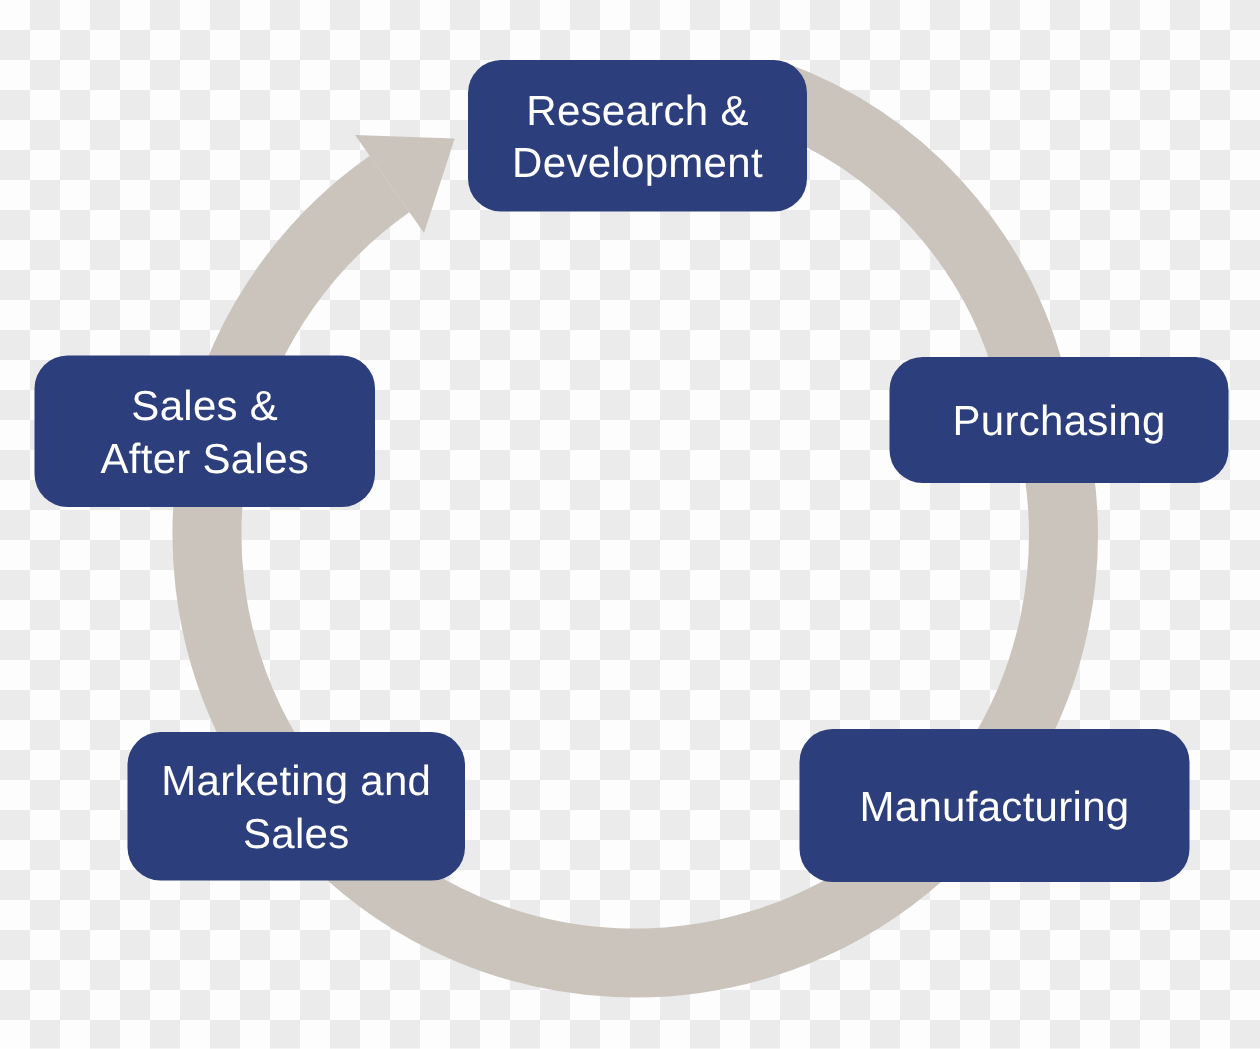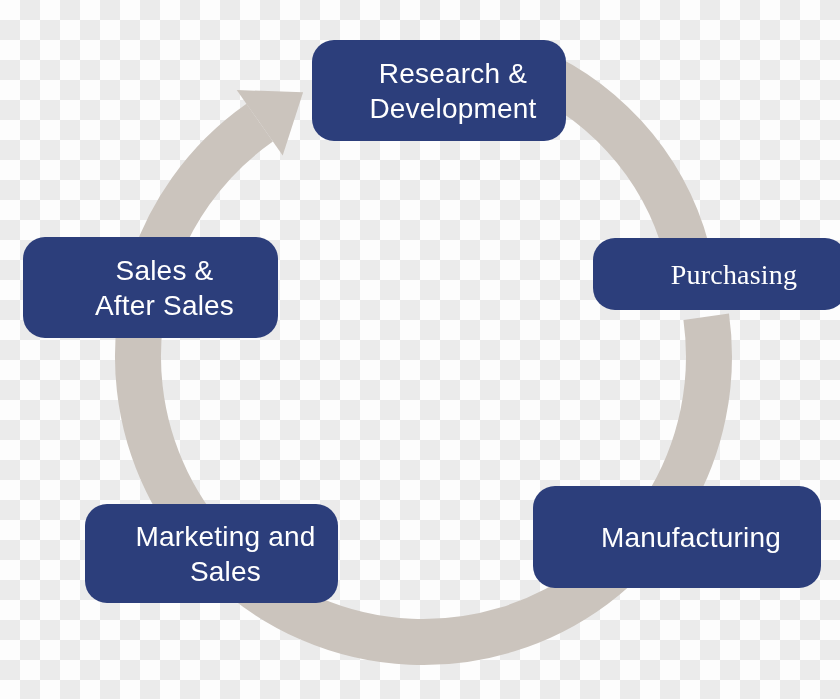--- a/index.html
+++ b/index.html
@@ -26,26 +26,25 @@
     color:var(--node-text);
     border-radius:22px;
     display:flex;
     align-items:center;
     justify-content:center;
     text-align:center;
     font-size:28px;
     line-height:35px;
     white-space:pre-line;
     letter-spacing:0.2px;
-    padding-left:28px;
   }
   .node-rd{left:312px;top:40px;width:226px;height:101px;}
-  .node-purchasing{left:593px;top:238px;width:226px;height:72px;font-family:Liberation Serif, serif;}
+  .node-purchasing{left:593px;top:238px;width:226px;height:84px;}
   .node-manufacturing{left:533px;top:486px;width:260px;height:102px;}
-  .node-marketing{left:85px;top:504px;width:225px;height:99px;}
+  .node-marketing{left:85px;top:488px;width:225px;height:99px;}
   .node-sales{left:23px;top:237px;width:227px;height:101px;}
 </style>
 </head>
 <body>
 
 <div class="stage">
 
   <svg class="cycle-svg" width="840" height="699" viewBox="0 0 840 699" aria-hidden="true">
 
     <path class="arc" d="M 706.2 316.8 A 285.5 285.5 0 1 1 259.7 122.7"></path>

